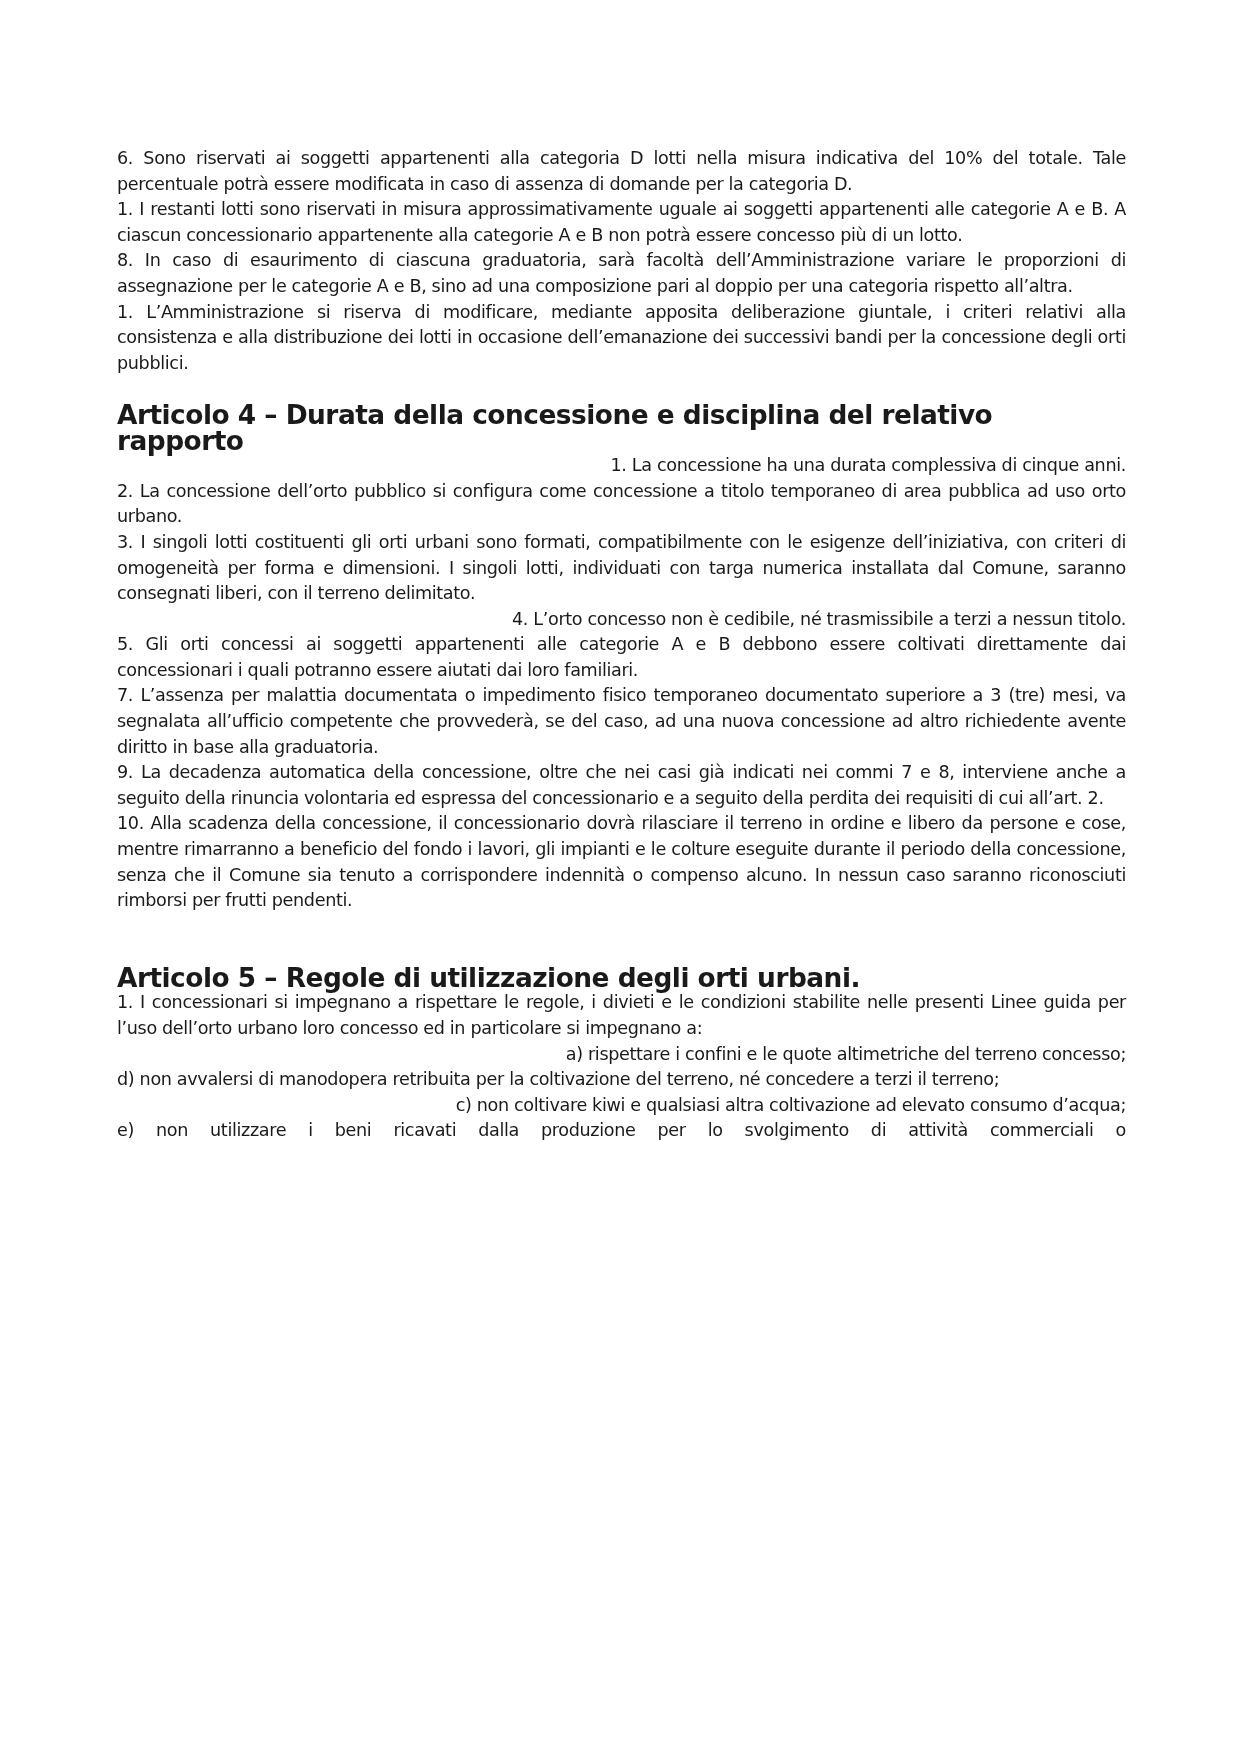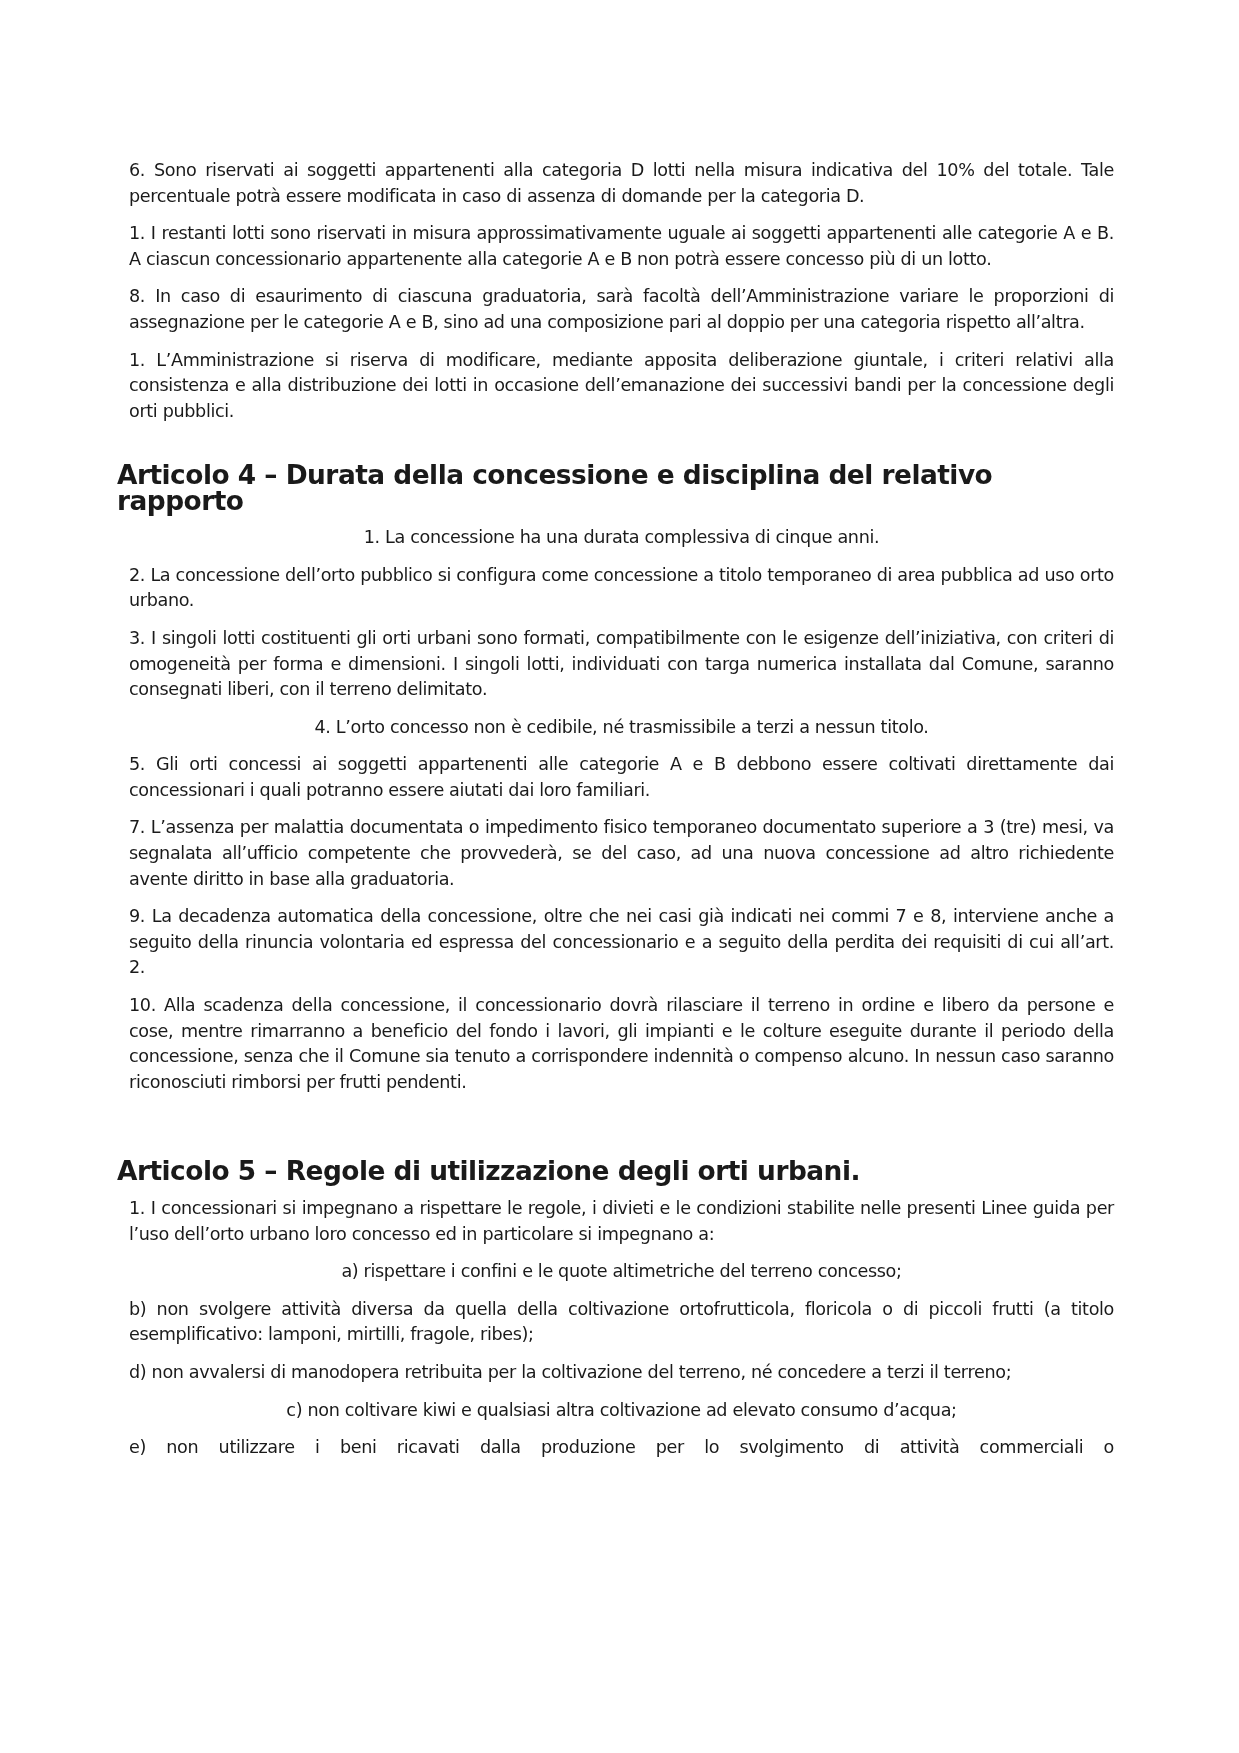--- a/index.html
+++ b/index.html
@@ -8,22 +8,22 @@
     position: absolute;
     left: 117px;
     top: 146px;
     width: 1009px;
     font-family: "DejaVu Sans", sans-serif;
     font-size: 17.6px;
     line-height: 25.6px;
     color: #1a1a1a;
     letter-spacing: -0.35px;
   }
-  .para { margin: 12px; text-align: justify; }
-  .para.left { text-align: center; }
+  .para { margin: 0; text-align: justify; }
+  .para.left { text-align: right; }
   .heading { margin: 0; font-weight: bold; letter-spacing: -0.5px; }
   .spacer-1 { height: 25.6px; }
   .spacer-2 { height: 51px; }
   .article { margin: 0; }
 </style>
 </head>
 <body>
 
 <div class="page">
 
@@ -47,19 +47,18 @@
     <p class="para">9. La decadenza automatica della concessione, oltre che nei casi già indicati nei commi 7 e 8, interviene anche a seguito della rinuncia volontaria ed espressa del concessionario e a seguito della perdita dei requisiti di cui all’art. 2.</p>
     <p class="para">10. Alla scadenza della concessione, il concessionario dovrà rilasciare il terreno in ordine e libero da persone e cose, mentre rimarranno a beneficio del fondo i lavori, gli impianti e le colture  eseguite durante il periodo della concessione, senza che il Comune sia tenuto a corrispondere indennità o compenso alcuno. In nessun caso saranno riconosciuti rimborsi per frutti pendenti.</p>
   </div>
 
   <div class="spacer-2"></div>
 
   <div class="article">
     <h2 class="heading">Articolo 5 – Regole di utilizzazione degli orti urbani.</h2>
     <p class="para">1. I concessionari si impegnano a rispettare le regole, i divieti e le condizioni stabilite nelle presenti Linee guida per l’uso dell’orto urbano loro concesso ed in particolare si impegnano a:</p>
     <p class="para left">a) rispettare i confini e le quote altimetriche del terreno concesso;</p>
-    <p class="para">b) non svolgere attività diversa da quella della coltivazione ortofrutticola, floricola o di piccoli frutti (a titolo esemplificativo: lamponi, mirtilli, fragole, ribes);</p>
     <p class="para">d) non avvalersi di manodopera retribuita per la coltivazione del terreno, né concedere a terzi il terreno;</p>
     <p class="para left">c) non coltivare kiwi e qualsiasi altra coltivazione ad elevato consumo d’acqua;</p>
     <p class="para" style="text-align-last: justify;">e) non utilizzare i beni ricavati dalla produzione per lo svolgimento di attività commerciali o</p>
   </div>
 
 </div>
 
 </body></html>

